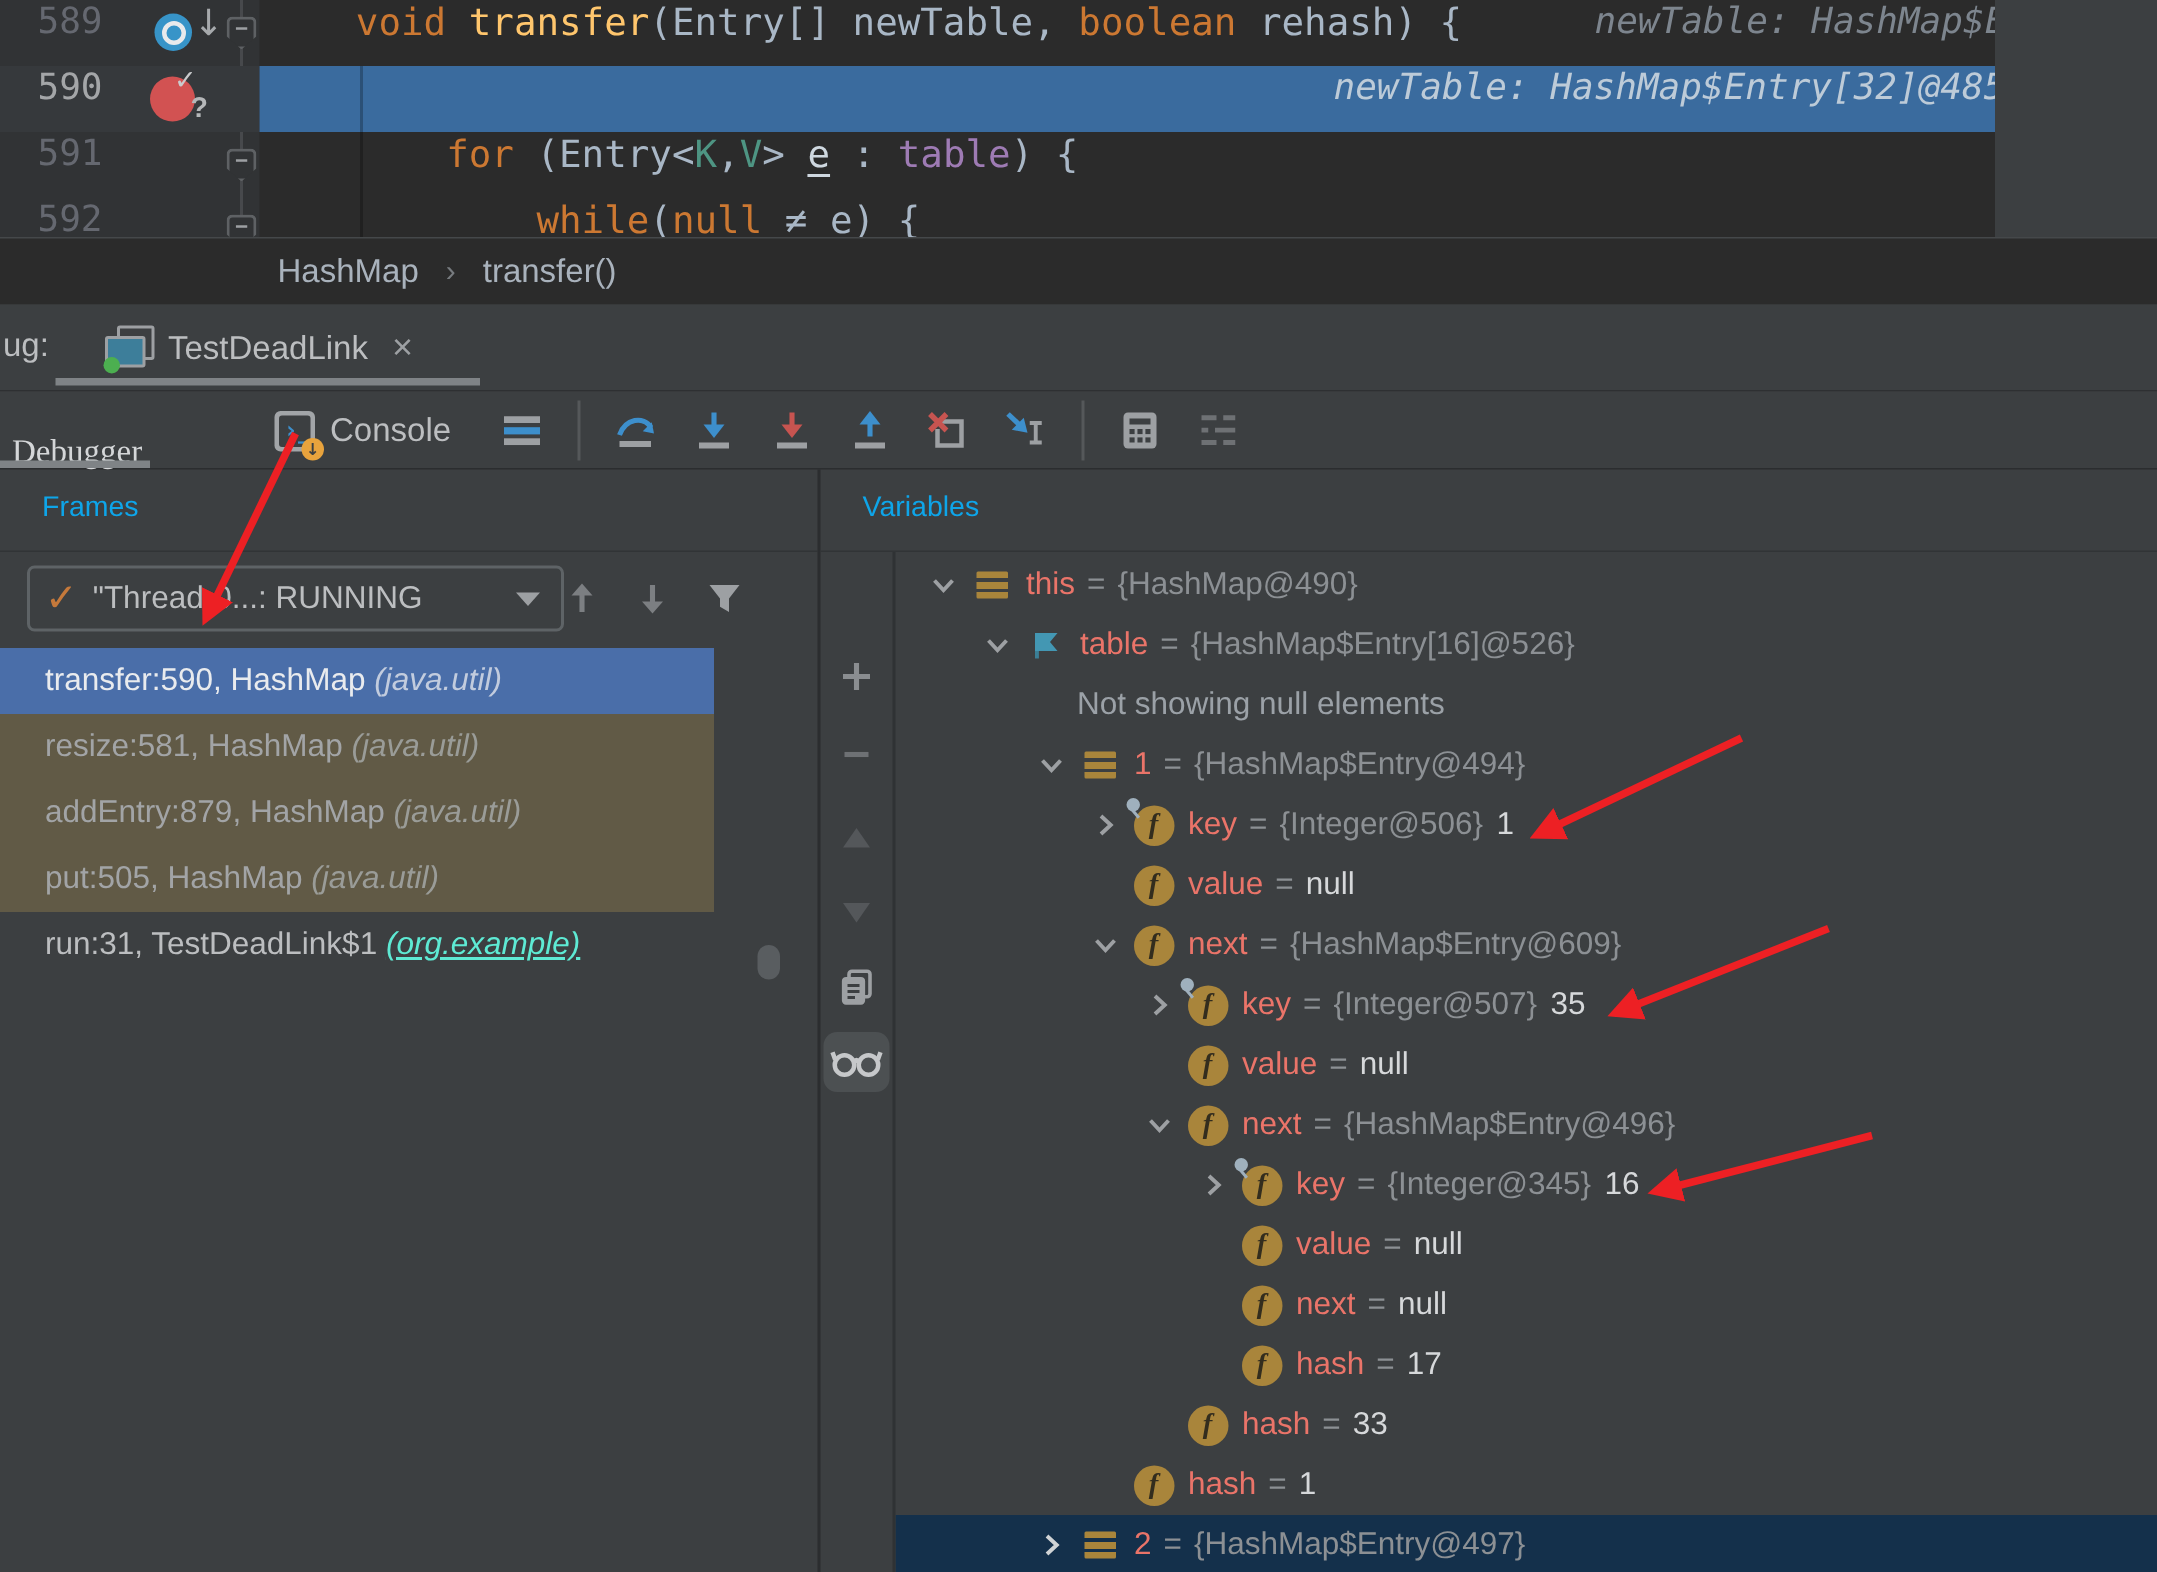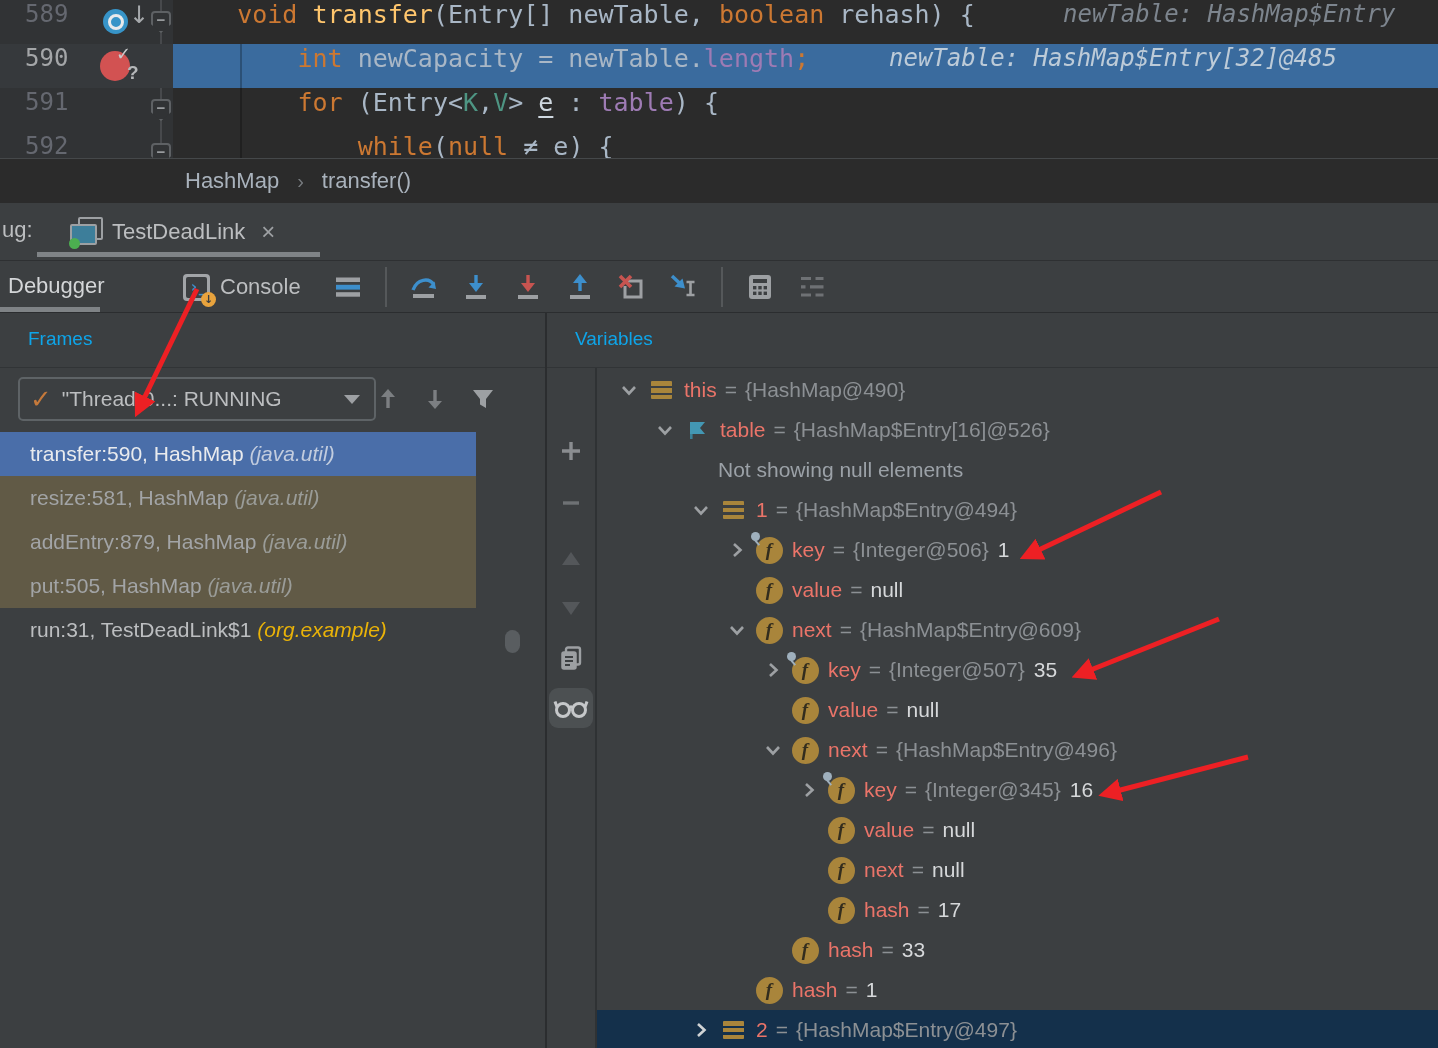--- a/index.html
+++ b/index.html
@@ -1,19 +1,19 @@
 <!DOCTYPE html>
 <html><head>
 <meta charset="utf-8">
 <style>
   html,body{margin:0;padding:0;background:#3C3F41;}
   #app{position:relative;width:1438px;height:1048px;overflow:hidden;background:#3C3F41;
        font-family:"Liberation Sans",sans-serif;color:#BCBEC0;}
   
-  #editor{position:absolute;left:0;top:0;width:1438px;height:158px;background:#2B2B2B;overflow:hidden;}
+  #editor{position:absolute;left:0;top:0;width:1330px;height:158px;background:#2B2B2B;overflow:hidden;}
   #editor .gutter-bg{position:absolute;left:0;top:0;width:173px;height:158px;background:#313335;}
   #fold-line{position:absolute;left:160px;top:0;width:2px;height:158px;background:#47494C;}
   .code-row{position:absolute;left:0;width:1438px;height:44px;}
   .row-hl{position:absolute;left:173px;right:0;top:0;bottom:0;background:#3A6B9E;}
   .gutter-hl{position:absolute;left:0;top:0;width:173px;height:44px;background:#36393C;}
   .lnum{position:absolute;left:25px;top:0;height:44px;line-height:44px;
         font:400 24px "DejaVu Sans Mono",monospace;color:#656870;}
   .cur .lnum{color:#A4A6A8;}
   .ctext{position:absolute;left:177px;top:0;height:44px;line-height:44px;
          font:400 25px "DejaVu Sans Mono",monospace;white-space:pre;color:#A9B7C6;}
@@ -51,21 +51,21 @@
   .runwin-icon .back{position:absolute;left:8px;top:0;width:21px;height:19px;border:2.5px solid #9DA0A3;border-radius:2px;}
   .runwin-icon .front{position:absolute;left:0;top:7px;width:23px;height:17px;border:2.5px solid #9DA0A3;
                       border-radius:2px;background:#3D7E9A;}
   .runwin-icon .dot{position:absolute;left:-1px;top:21px;width:11px;height:11px;border-radius:50%;background:#4CAF50;}
   #run-tab .title{font-size:22px;color:#BCBEC0;}
   #run-tab .close{font-size:24px;color:#9DA0A3;margin-left:6px;}
   #tab-underline{position:absolute;left:37px;top:49px;width:283px;height:5px;background:#7F8386;}
   
   #debug-toolbar{position:absolute;left:0;top:261px;width:1438px;height:52px;background:#3C3F41;
                  border-bottom:1px solid #2B2D2F;box-sizing:border-box;}
-  #tab-debugger{position:absolute;left:8px;top:0;height:52px;line-height:50px;font-size:22px;color:#D4D6D8;}
+  #tab-debugger{position:absolute;left:8px;top:15px;height:52px;line-height:50px;font-size:22px;color:#D4D6D8;font-family:Liberation Serif, serif;}
   #debugger-underline{position:absolute;left:0;top:46px;width:100px;height:5px;background:#7F8386;}
   #console-group{position:absolute;left:183px;top:0;height:52px;display:flex;align-items:center;gap:10px;}
   .console-icon{position:relative;width:27px;height:27px;border-radius:4px;background:#A2A5A8;}
   .console-icon .scr{position:absolute;left:3px;top:3px;right:3px;bottom:3px;background:#3C3F41;border-radius:2px;
                      color:#3D8FCC;font:700 16px "DejaVu Sans Mono",monospace;line-height:19px;padding-left:3px;}
   .console-icon .badge{position:absolute;right:-6px;bottom:-6px;width:15px;height:15px;border-radius:50%;
                        background:#E8A33D;color:#3C3F41;font:700 11px "DejaVu Sans",sans-serif;
                        display:flex;align-items:center;justify-content:center;}
   #console-group .lbl{font-size:22px;color:#BCBEC0;}
   #toolbar-icons{position:absolute;left:333px;top:0;height:52px;display:flex;align-items:center;}
@@ -84,21 +84,21 @@
   #thread-select .chk{color:#C5793B;font:700 26px "DejaVu Sans",sans-serif;margin:0 10px 0 10px;}
   #thread-select .lbl{font-size:21px;color:#BCBEC0;white-space:nowrap;}
   #thread-select .caret{margin-left:auto;margin-right:14px;width:0;height:0;
                         border-left:8px solid transparent;border-right:8px solid transparent;border-top:9px solid #9DA0A3;}
   .fr-tool{position:absolute;top:73px;width:26px;height:26px;}
   #frames-list{position:absolute;left:0;top:119px;width:476px;}
   .frame-row{height:44px;line-height:44px;padding-left:30px;font-size:21px;white-space:nowrap;overflow:hidden;}
   .frame-row .pkg{font-style:italic;}
   .fr-sel{background:#4A6EA9;color:#E9EBEE;} .fr-sel .pkg{color:#C2CCDE;}
   .fr-lib{background:#615A46;color:#A2A4A6;} .fr-lib .pkg{color:#9A9C98;}
-  .fr-norm{color:#BCBEC0;} .fr-norm .pkg{color:#eab308;}
+  .fr-norm{color:#BCBEC0;} .fr-norm .pkg{color:#5eead4;text-decoration:underline;}
   #frames-scroll-thumb{position:absolute;left:505px;top:317px;width:15px;height:23px;border-radius:8px;background:#595D60;}
   
   #vars-toolbar{position:absolute;left:0;top:55px;width:50px;height:680px;border-right:2px solid #2F3234;box-sizing:border-box;}
   .vt{position:absolute;left:9px;width:30px;height:30px;display:flex;align-items:center;justify-content:center;}
   #vt-glasses-bg{position:absolute;left:2px;top:320px;width:44px;height:40px;border-radius:9px;background:#4C5052;
                  display:flex;align-items:center;justify-content:center;}
   #vars-tree{position:absolute;left:50px;top:55px;right:0;height:680px;overflow:hidden;text-align:right;}
   .tree-row{position:absolute;left:0;right:0;height:40px;display:flex;align-items:center;font-size:21px;white-space:nowrap;}
   .tree-row.selrow{background:#14304B;}
   .chev{width:34px;height:24px;display:flex;align-items:center;justify-content:center;flex:none;}
@@ -138,21 +138,20 @@
           <span class="hint hint-line-0">newTable: HashMap$Entry</span>
         </div>
         <div class="code-row cur" style="top: 44px;">
           <div class="gutter-hl"></div>
           <div class="row-hl"></div>
           <span class="lnum">590</span>
           <div class="bp">
             <span class="chk">✓</span>
             <span class="q">?</span>
           </div>
-          <span class="ctext"><span class="tk-plain">        </span><span class="tk-kw">int</span><span class="tk-plain"> newCapacity = newTable.</span><span class="tk-field">length</span><span class="tk-kw">;</span></span>
           <span class="hint hint-line-1">newTable: HashMap$Entry[32]@485</span>
         </div>
         <div class="code-row" style="top: 88px;">
           <span class="lnum">591</span>
           <div class="fold">−</div>
           <span class="ctext"><span class="tk-plain">        </span><span class="tk-kw">for</span><span class="tk-plain"> (Entry&lt;</span><span class="tk-tp">K</span><span class="tk-plain">,</span><span class="tk-tp">V</span><span class="tk-plain">&gt; </span><span class="tk-und">e</span><span class="tk-plain"> : </span><span class="tk-field">table</span><span class="tk-plain">) {</span></span>
         </div>
         <div class="code-row" style="top: 132px;">
           <span class="lnum">592</span>
           <div class="fold">−</div>

